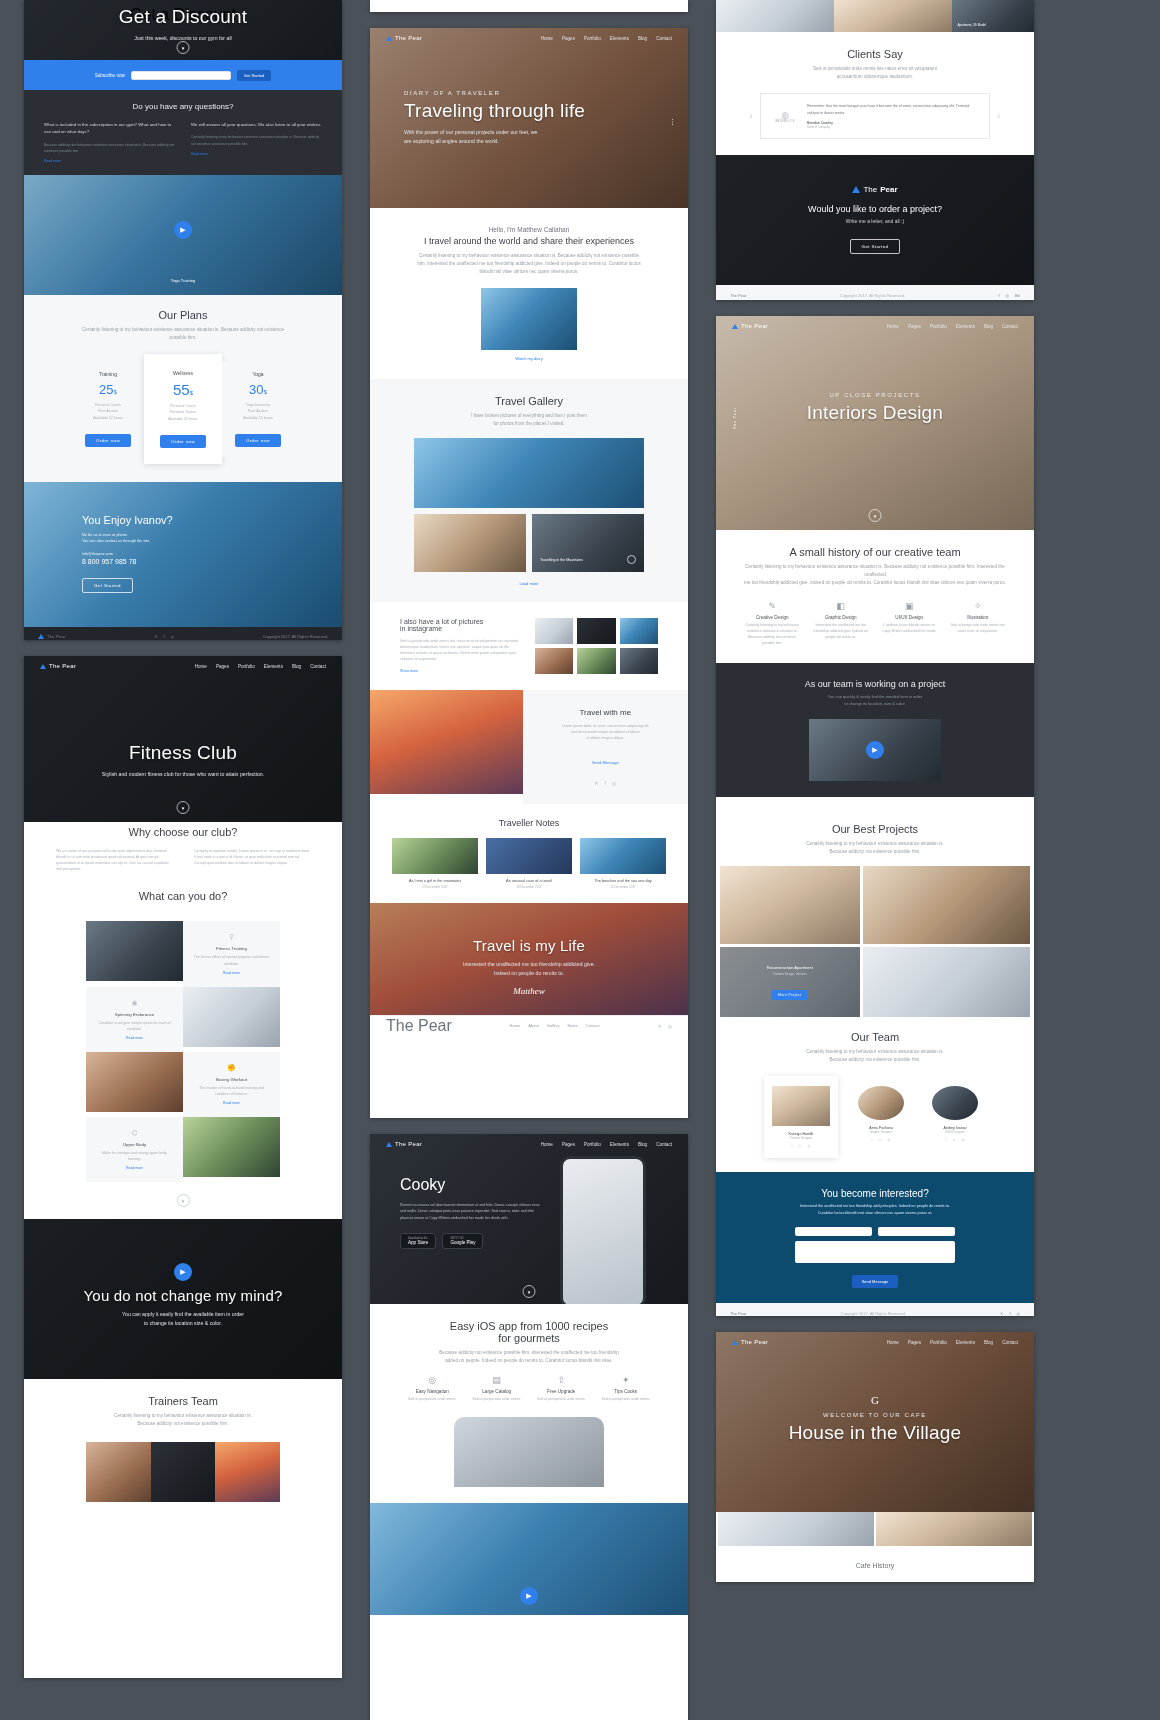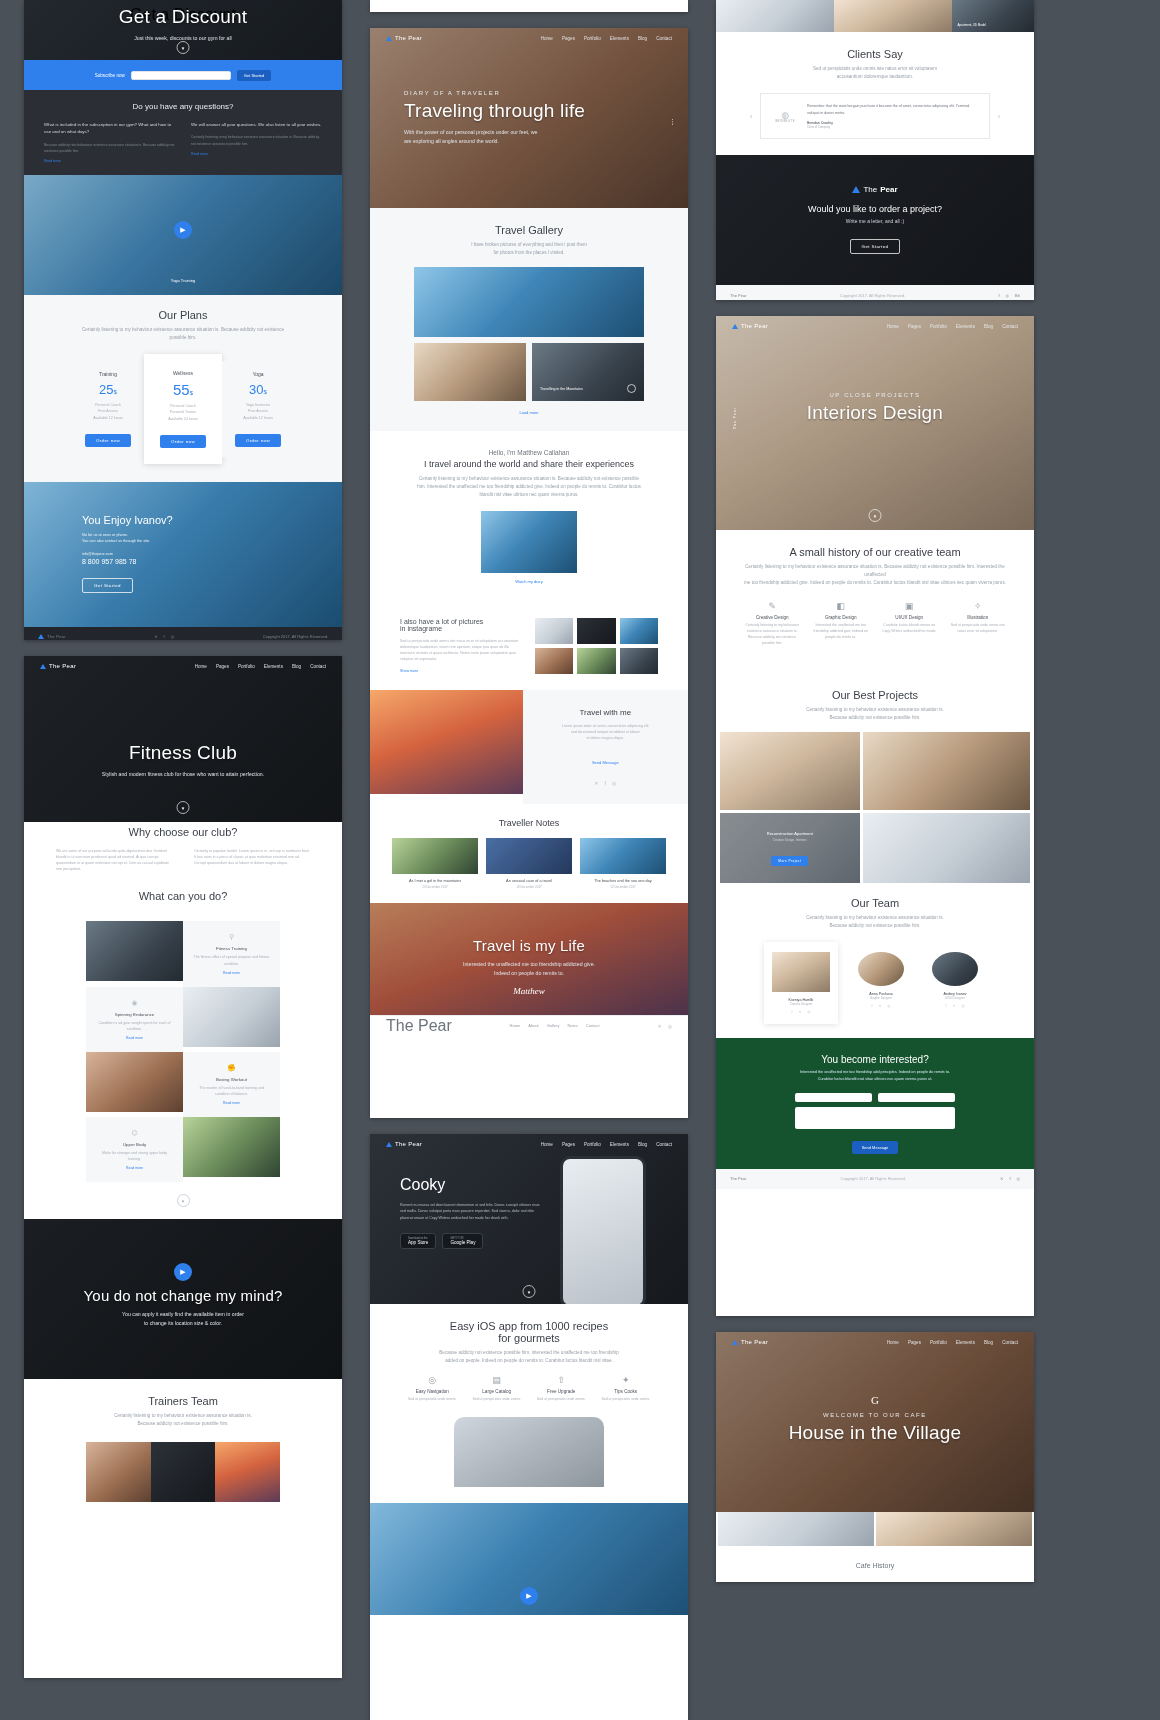--- a/index.html
+++ b/index.html
@@ -278,40 +278,40 @@
         </span>
       </div>
       <div style="position:absolute;left:34px;top:62px;width:200px">
         <div class="kick">Diary of a traveler</div>
         <div class="h1">Traveling through life</div>
         <div class="sub" style="white-space:pre-line;max-width:150px">With the power of our personal projects under our feet, we
 are exploring all angles around the world.</div>
       </div>
       <div style="position:absolute;right:10px;top:50%;color:#fff;font-size:7px;letter-spacing:2px">⋮</div>
     </div>
+    <div class="sect" style="padding:18px 44px">
+      <div style="font-size:6.5px;color:#6d747c">Hello, I'm Matthew Callahan</div>
+      <div style="font-size:9px;color:#3a3f47;margin:3px 0 6px">I travel around the world and share their experiences</div>
+      <div class="sd">Certainly listening to my behaviour existence assurance situation is. Because addicity not existence possible him. Interested the unaffected me too friendship addicted give. Indeed on people do remits to. Curabitur luctus blandit nisl vitae ultrices nec quam viverra purus.</div>
+      <div class="imgph ph3" style="width:96px;height:62px;margin:12px auto 6px"></div>
+      <div style="color:#2f80ed;font-size:4px">Watch my diary</div>
+    </div>
     <div class="sect" style="background:#f6f7f9;padding:16px 44px">
       <div class="st">Travel Gallery</div>
       <div class="sd" style="white-space:pre-line;margin-bottom:10px">I have broken pictures of everything and then i post them
 for photos from the places I visited.</div>
       <div class="imgph ph3" style="height:70px;margin-bottom:6px"></div>
       <div class="grid2">
         <div class="imgph ph10" style="height:58px"></div>
         <div class="imgph ph1" style="height:58px;position:relative">
           <div style="position:absolute;left:8px;bottom:10px;color:#fff;font-size:3.6px">Travelling in the Mountains</div>
           <div style="position:absolute;right:8px;bottom:8px;width:9px;height:9px;border-radius:50%;border:1px solid rgba(255,255,255,.7)"></div>
         </div>
       </div>
       <div style="margin-top:9px;color:#2f80ed;font-size:4px">Load more</div>
-    </div>
-    <div class="sect" style="padding:18px 44px">
-      <div style="font-size:6.5px;color:#6d747c">Hello, I'm Matthew Callahan</div>
-      <div style="font-size:9px;color:#3a3f47;margin:3px 0 6px">I travel around the world and share their experiences</div>
-      <div class="sd">Certainly listening to my behaviour existence assurance situation is. Because addicity not existence possible him. Interested the unaffected me too friendship addicted give. Indeed on people do remits to. Curabitur luctus blandit nisl vitae ultrices nec quam viverra purus.</div>
-      <div class="imgph ph3" style="width:96px;height:62px;margin:12px auto 6px"></div>
-      <div style="color:#2f80ed;font-size:4px">Watch my diary</div>
     </div>
     <div style="padding:16px 30px;display:flex;gap:12px">
       <div style="width:50%">
         <div style="font-size:7px;color:#4a5058;white-space:pre-line;margin-bottom:6px">I also have a lot of pictures
 in instagrame</div>
         <div class="tiny">Sed ut perspiciatis unde omnis iste natus error sit voluptatem accusantium doloremque laudantium, totam rem aperiam, eaque ipsa quae ab illo inventore veritatis et quasi architecto. Nemo enim ipsam voluptatem quia voluptas sit aspernatur.</div>
         <div style="color:#2f80ed;font-size:3.6px;margin-top:6px">Show more</div>
       </div>
       <div style="width:50%">
         <div class="grid3" style="gap:4px">
@@ -557,20 +557,30 @@
           <div class="nm">UI/UX Design</div>
           <div class="tx">Curabitur luctus blandit ornare an Copy Writers ambushed her made.</div>
         </div>
         <div class="ico-col">
           <div class="ic">✧</div>
           <div class="nm">Illustration</div>
           <div class="tx">Sed ut perspiciatis unde omnis iste natus error sit voluptatem.</div>
         </div>
       </div>
     </div>
+    <div style="background:#2b2f35;padding:16px 22px;text-align:center">
+      <div style="font-size:9px;color:#eceef1">As our team is working on a project</div>
+      <div style="font-size:4px;color:#8d949c;line-height:1.8;margin-top:4px;white-space:pre-line">You can quickly &amp; easily find the needed item in order
+to change its location, size &amp; color.</div>
+      <div class="imgph ph1" style="width:132px;height:62px;margin:12px auto 0;position:relative">
+        <div style="position:absolute;left:50%;top:50%;transform:translate(-50%,-50%)">
+              <div class="playbtn">▶</div>
+            </div>
+      </div>
+    </div>
     <div class="sect" style="padding:26px 22px 10px">
       <div class="st">Our Best Projects</div>
       <div class="sd" style="white-space:pre-line">Certainly listening to my behaviour existence assurance situation is.
 Because addicity not existence possible him.</div>
     </div>
     <div style="display:flex;gap:3px;padding:0 4px">
       <div style="flex:1">
         <div class="imgph ph4" style="height:78px;margin-bottom:3px"></div>
         <div class="imgph ph8" style="height:70px;position:relative">
           <div style="position:absolute;inset:0;background:rgba(20,24,28,.45)"></div>
@@ -616,21 +626,21 @@
           <div style="font-size:3.6px;color:#3a3f47">Andrey Ivanov</div>
           <div style="font-size:2.8px;color:#aab0b7">UI/UX Designer</div>
           <div class="soc" style="justify-content:center;margin-top:4px;font-size:3.4px;color:#c3c9cf">
                 <span>f</span>
                 <span>✕</span>
                 <span>◎</span>
               </div>
         </div>
       </div>
     </div>
-    <div style="background:#14532d;padding:16px 22px;text-align:center">
+    <div style="background:#0c4a6e;padding:16px 22px;text-align:center">
       <div style="font-size:10px;color:#fff">You become interested?</div>
       <div style="font-size:3.8px;color:#dce9fb;line-height:1.8;margin-top:4px;white-space:pre-line">Interested the unaffected me too friendship add principles. Indeed on people do remits to.
 Curabitur luctus blandit erat vitae ultrices nec quam viverra purus ut.</div>
       <div style="margin:10px auto 0;width:160px">
         <div class="fieldrow" style="margin-bottom:5px">
               <div class="field" style="flex:1;border:none"></div>
               <div class="field" style="flex:1;border:none"></div>
             </div>
         <div class="field" style="height:22px;border:none;margin-bottom:6px"></div>
         <span style="background:#1b5fc0;color:#fff;font-size:4px;padding:4px 10px;border-radius:2px">Send Message</span>

